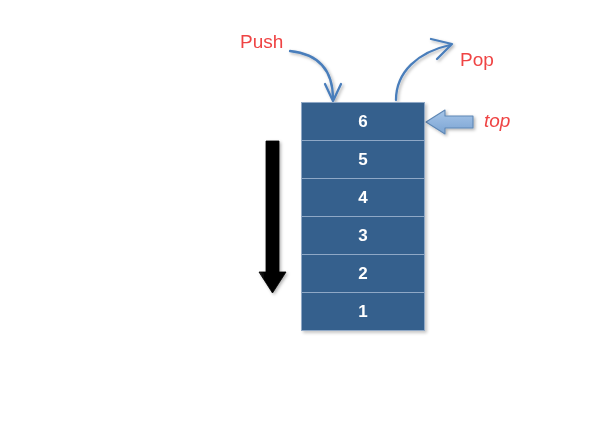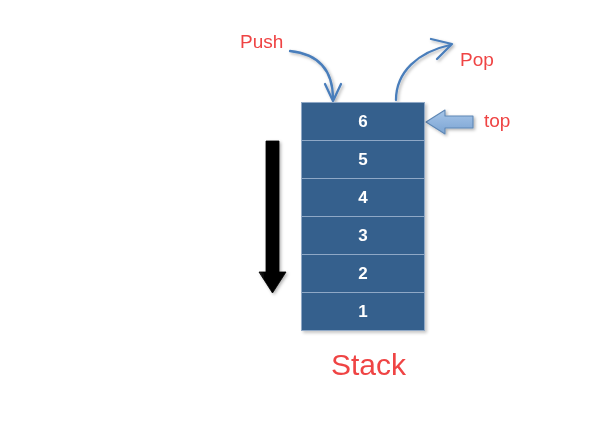--- a/index.html
+++ b/index.html
@@ -73,20 +73,21 @@
   #label-pop {
     left: 460px;
     top: 32px;
     font-size: 19px;
     margin-top: 18px;
   }
   #label-top {
     left: 484px;
     top: 111px;
     font-size: 19px;
+    font-style: italic;
   }
   #label-lifo {
     left: 67px;
     top: 207px;
     font-size: 17px;
     font-weight: bold;
   }
   #label-stack-title {
     left: 331px;
     top: 350px;
@@ -155,15 +156,14 @@
     </div>
   </div>
 
   <div class="label" id="label-push">Push</div>
 
   <div class="label" id="label-pop">Pop</div>
 
   <div class="label" id="label-top">top</div>
 
 
-  <div class="label" id="label-stack-title">Stack</div>
 
 </div>
 
 </body></html>

